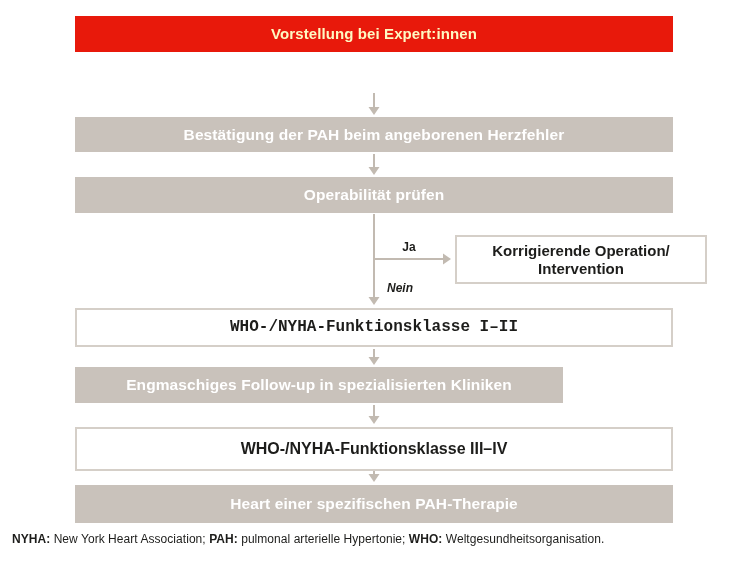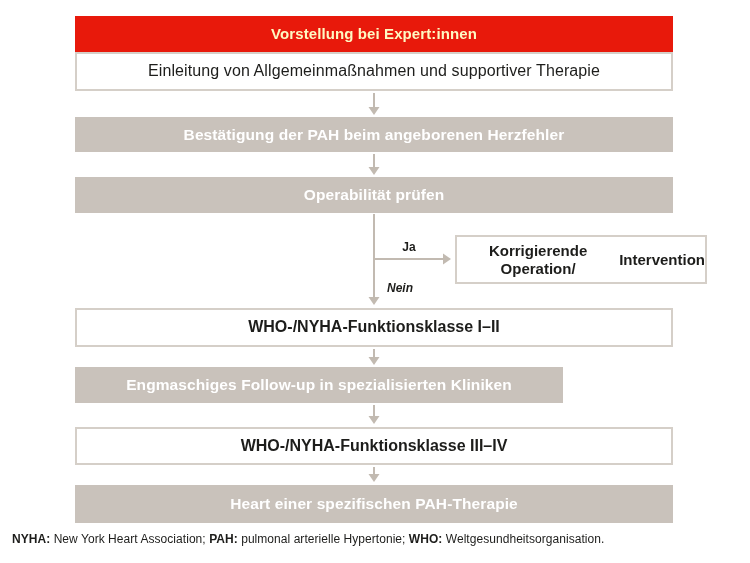--- a/index.html
+++ b/index.html
@@ -75,40 +75,39 @@
       <polygon points="368.5,416 379.5,416 374,424"></polygon>
     </g>
     <g>
       <line x1="374" y1="467" x2="374" y2="475"></line>
       <polygon points="368.5,474 379.5,474 374,482"></polygon>
     </g>
   </svg>
 
   <div class="box box--red" style="left:75px;top:16px;width:598px;height:36px;">Vorstellung bei Expert:innen</div>
 
-  <div class="box box--white regular" style="left:75px;top:52px;width:598px;height:39px;font-size:16px;">Einleitung von Allgemeinmaßnahmen und supportiver Therapie</div>
 
   <div class="box box--gray" style="left:75px;top:177px;width:598px;height:36px;">Operabilität prüfen</div>
 
   <div class="box box--gray" style="left:75px;top:117px;width:598px;height:35px;">Bestätigung der PAH beim angeborenen Herzfehler</div>
 
   <div class="branch-label" style="left:409px;top:247px;">Ja</div>
 
   <div class="branch-label" style="left:400px;top:288px;font-style:italic;">Nein</div>
 
-  <div class="box box--white" style="left:455px;top:235px;width:252px;height:49px;font-size:15px;flex-direction:row;">
+  <div class="box box--white" style="left:455px;top:235px;width:252px;height:49px;font-size:15px;flex-direction:column;">
     <span class="korr-line">Korrigierende Operation/</span>
     <span class="korr-line">Intervention</span>
   </div>
 
-  <div class="box box--white" style="left:75px;top:308px;width:598px;height:39px;">WHO-/NYHA-Funktionsklasse I–II</div>
+  <div class="box box--white" style="left:75px;top:308px;width:598px;height:39px;font-family:Liberation Mono, monospace;">WHO-/NYHA-Funktionsklasse I–II</div>
 
   <div class="box box--gray" style="left:75px;top:367px;width:488px;height:36px;">Engmaschiges Follow-up in spezialisierten Kliniken</div>
 
-  <div class="box box--white" style="left:75px;top:427px;width:598px;height:38px;">WHO-/NYHA-Funktionsklasse III–IV</div>
+  <div class="box box--white" style="left:75px;top:427px;width:598px;height:44px;">WHO-/NYHA-Funktionsklasse III–IV</div>
 
   <div class="box box--gray" style="left:75px;top:485px;width:598px;height:38px;">Heart einer spezifischen PAH-Therapie</div>
 
   <div class="footnote">
     <span class="b">NYHA:</span><span> New York Heart Association; </span><span class="b">PAH:</span><span> pulmonal arterielle Hypertonie; </span><span class="b">WHO:</span><span> Weltgesundheitsorganisation.</span>
   </div>
 
 </div>
 
 </body></html>

